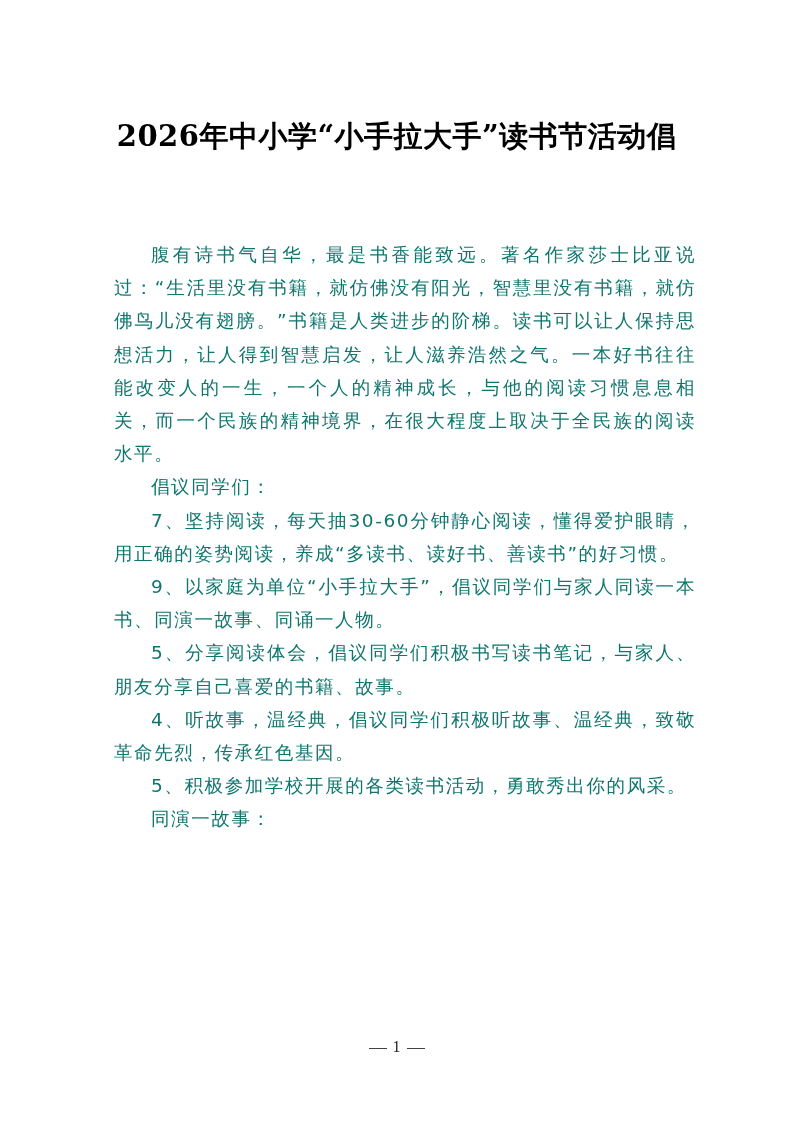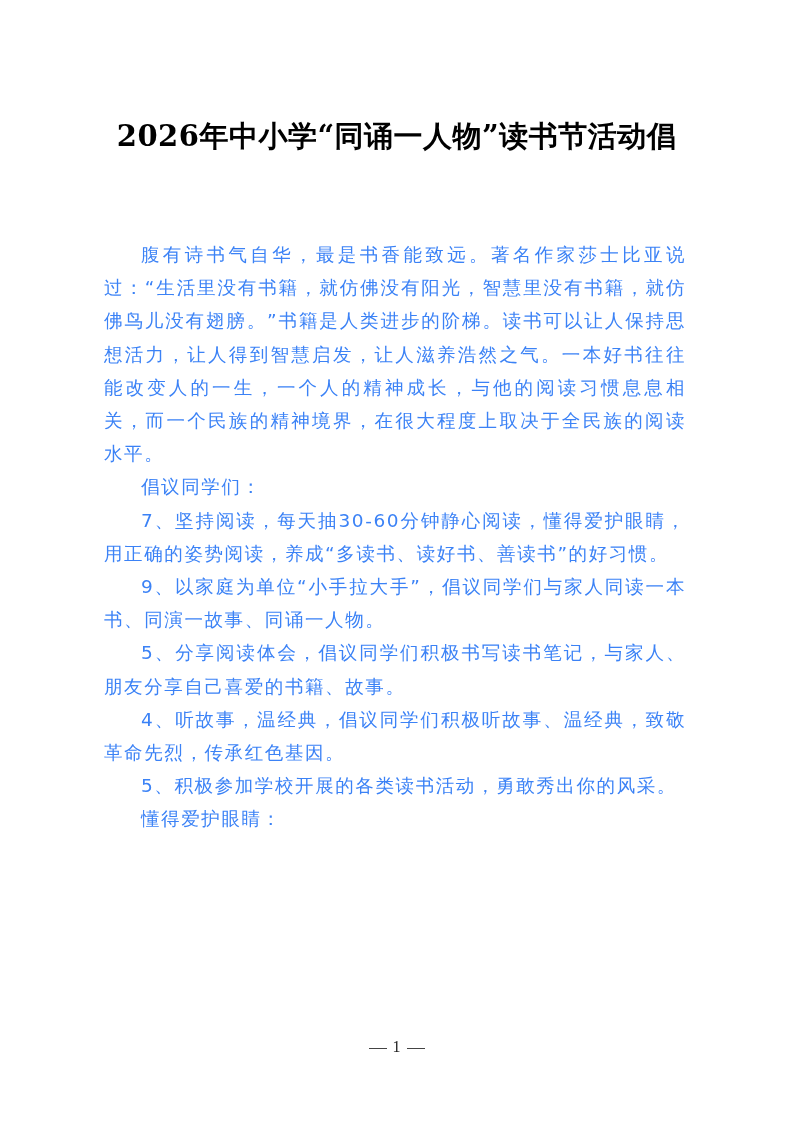--- a/index.html
+++ b/index.html
@@ -9,51 +9,51 @@
     background: #ffffff; color: #111;
   }
   .title {
     position: absolute; left: 90px; width: 613px; top: 113px;
     text-align: center;
     font-family: "DejaVu Serif", "Liberation Serif", serif;
     font-weight: bold; font-size: 29px; line-height: 46px;
     color: #000; letter-spacing: 0.5px;
   }
   .body {
-    position: absolute; left: 104px; width: 582px; top: 238px;
+    position: absolute; left: 114px; width: 582px; top: 238px;
     font-family: "DejaVu Sans", "Liberation Sans", sans-serif;
-    font-size: 18.5px; line-height: 33.2px; color: #3b82f6;
+    font-size: 18.5px; line-height: 33.2px; color: #0f766e;
     text-align: justify; text-justify: inter-character;
     letter-spacing: 1.6px;
   }
   .body p { margin: 0; }
   .indent { text-indent: 2em; }
   .footer {
     position: absolute; left: 0; width: 793px; top: 1038px;
     text-align: center;
     font-family: "Liberation Serif", "DejaVu Serif", serif;
     font-size: 16px; color: #222;
   }
   .dash { display: inline-block; width: 18px; height: 1px; background: #444; vertical-align: middle; margin: 0 6px; }
 </style>
 </head>
 <body>
 
 <div class="page">
   <div class="title">
-    <div>2026年中小学“同诵一人物”读书节活动倡</div>
+    <div>2026年中小学“小手拉大手”读书节活动倡</div>
   </div>
 
   <div class="body">
     <p class="indent">腹有诗书气自华，最是书香能致远。著名作家莎士比亚说过：“生活里没有书籍，就仿佛没有阳光，智慧里没有书籍，就仿佛鸟儿没有翅膀。”书籍是人类进步的阶梯。读书可以让人保持思想活力，让人得到智慧启发，让人滋养浩然之气。一本好书往往能改变人的一生，一个人的精神成长，与他的阅读习惯息息相关，而一个民族的精神境界，在很大程度上取决于全民族的阅读水平。</p>
     <p class="indent">倡议同学们：</p>
     <p class="indent">7、坚持阅读，每天抽30-60分钟静心阅读，懂得爱护眼睛，用正确的姿势阅读，养成“多读书、读好书、善读书”的好习惯。</p>
     <p class="indent">9、以家庭为单位“小手拉大手”，倡议同学们与家人同读一本书、同演一故事、同诵一人物。</p>
     <p class="indent">5、分享阅读体会，倡议同学们积极书写读书笔记，与家人、朋友分享自己喜爱的书籍、故事。</p>
     <p class="indent">4、听故事，温经典，倡议同学们积极听故事、温经典，致敬革命先烈，传承红色基因。</p>
     <p class="indent">5、积极参加学校开展的各类读书活动，勇敢秀出你的风采。</p>
-    <p class="indent">懂得爱护眼睛：</p>
+    <p class="indent">同演一故事：</p>
   </div>
 
   <div class="footer">
     <span class="dash"></span><span>1</span><span class="dash"></span>
   </div>
 </div>
 
 </body></html>

